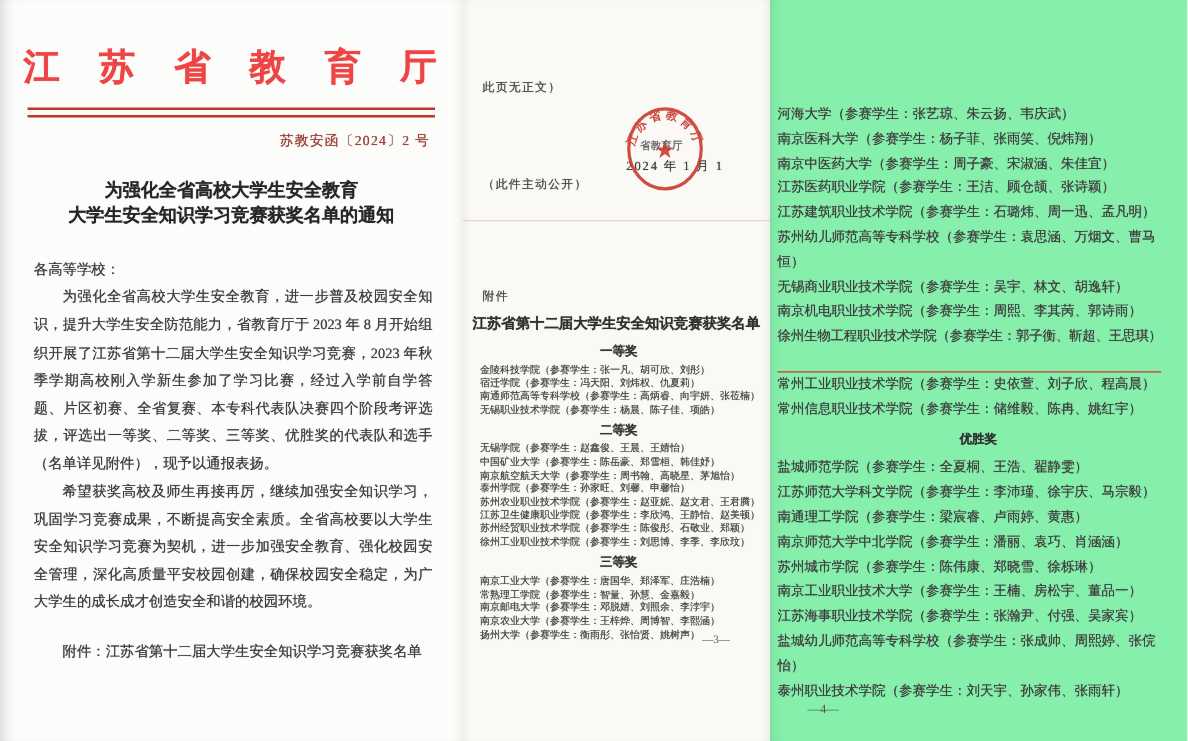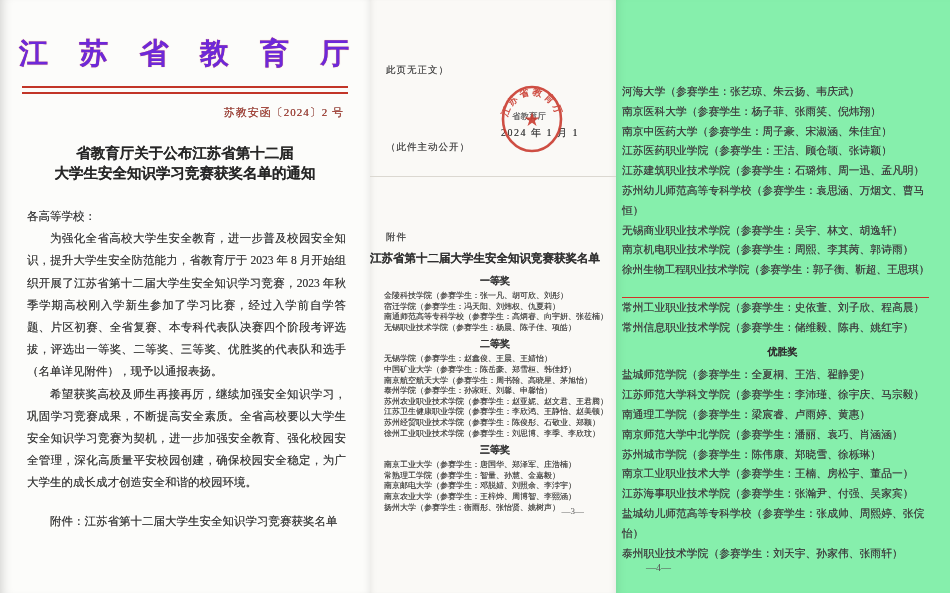--- a/index.html
+++ b/index.html
@@ -14,21 +14,21 @@
       box-shadow:inset 10px 0 12px -9px rgba(0,0,0,.20), inset -7px 0 10px -8px rgba(0,0,0,.12);}
   #p2{left:370px;width:246px;background:#faf9f6;
       box-shadow:inset 6px 0 10px -8px rgba(0,0,0,.14), inset -6px 0 10px -8px rgba(0,0,0,.14);}
   #p3{left:616px;width:334px;background:#86efac;
       box-shadow:inset 8px 0 12px -9px rgba(0,0,0,.14);}
 
   .blur{text-shadow:0 0 .6px rgba(70,70,70,.85);}
 
   
   .p1-header{margin:34px 6px 0 16px;text-align:center;font-weight:bold;
-    font-size:29px;letter-spacing:12px;color:#6d28d9;text-shadow:0 0 .7px rgba(209,40,30,.8);}
+    font-size:29px;letter-spacing:12px;color:#ef4444;text-shadow:0 0 .7px rgba(209,40,30,.8);}
   .p1-redline{margin:12px 22px 0 22px;height:4px;
     border-top:2px solid #c23528;border-bottom:2px solid #c23528;}
   .p1-docnum{margin:11px 26px 0 0;text-align:right;font-size:11px;color:#b23b2e;letter-spacing:1px;}
   .p1-title{margin:23px 18px 0 18px;text-align:center;font-weight:bold;
     font-size:14.5px;line-height:20px;color:#262626;}
   .p1-body{margin:22px 24px 0 27px;font-size:11.5px;line-height:22.2px;
     text-align:justify;color:#3d3d3d;}
   .p1-body .para{text-indent:2em;margin:0;}
   .p1-salutation{margin:0;}
   .p1-attach{margin:20px 24px 0 27px;font-size:11.5px;text-indent:2em;color:#3d3d3d;}
@@ -39,21 +39,21 @@
   .p2-notext{top:64px;left:16px;}
   .p2-public{top:141px;left:16px;}
   .p2-signer{top:111px;left:142px;font-size:8.5px;color:#6b6b6b;z-index:1;}
   .p2-date{top:126px;left:131px;font-size:10px;color:#3f3f3f;letter-spacing:1.5px;z-index:1;}
   .stamp{top:82px;left:129px;width:66px;height:74px;z-index:2;opacity:.88;}
   .stamp-ring{fill:none;stroke:#c9372b;stroke-width:2.6;}
   .stamp-arc{font-size:9.5px;fill:#c9372b;font-weight:bold;letter-spacing:2.5px;}
   .stamp-star{font-size:19px;fill:#c9372b;}
   .p2-seam{top:176px;left:0;width:100%;border-top:1px solid #dbd8d1;}
   .p2-attachlabel{top:231px;left:16px;}
-  .p2-title{top:251px;left:0;width:100%;text-align:left;font-weight:bold;
+  .p2-title{top:251px;left:0;width:100%;text-align:center;font-weight:bold;
     font-size:11.5px;color:#303030;}
   .p2-lists{top:270px;left:14px;right:10px;}
   .prize-label{text-align:center;font-weight:bold;font-size:10px;color:#353535;margin:4px 0 3px 0;}
   .p2-lists .entry{font-size:8px;line-height:10.6px;color:#4b4a48;white-space:nowrap;overflow:hidden;}
   .p2-pagenum{top:506px;right:32px;font-size:9px;color:#555;}
 
   
   .p3-flow{padding:82px 7px 0 6px;font-size:10.8px;line-height:19.8px;color:#3e3e3e;}
   .p3-flow .entry{margin:0;}
   .hl{white-space:nowrap;letter-spacing:-.2px;width:fit-content;
@@ -64,21 +64,21 @@
 </head>
 <body>
 
 <div class="canvas">
 
   <div class="page" id="p1">
     <div class="p1-header">江 苏 省 教 育 厅</div>
     <div class="p1-redline"></div>
     <div class="p1-docnum blur">苏教安函〔2024〕2 号</div>
     <div class="p1-title blur">
-      <div>省教育厅关于公布江苏省第十二届</div>
+      <div>为强化全省高校大学生安全教育</div>
       <div>大学生安全知识学习竞赛获奖名单的通知</div>
     </div>
     <div class="p1-body blur">
       <p class="p1-salutation">各高等学校：</p>
       <p class="para">为强化全省高校大学生安全教育，进一步普及校园安全知识，提升大学生安全防范能力，省教育厅于 2023 年 8 月开始组织开展了江苏省第十二届大学生安全知识学习竞赛，2023 年秋季学期高校刚入学新生参加了学习比赛，经过入学前自学答题、片区初赛、全省复赛、本专科代表队决赛四个阶段考评选拔，评选出一等奖、二等奖、三等奖、优胜奖的代表队和选手（名单详见附件），现予以通报表扬。</p>
       <p class="para">希望获奖高校及师生再接再厉，继续加强安全知识学习，巩固学习竞赛成果，不断提高安全素质。全省高校要以大学生安全知识学习竞赛为契机，进一步加强安全教育、强化校园安全管理，深化高质量平安校园创建，确保校园安全稳定，为广大学生的成长成才创造安全和谐的校园环境。</p>
     </div>
     <div class="p1-attach blur">附件：江苏省第十二届大学生安全知识学习竞赛获奖名单</div>
   </div>
 

